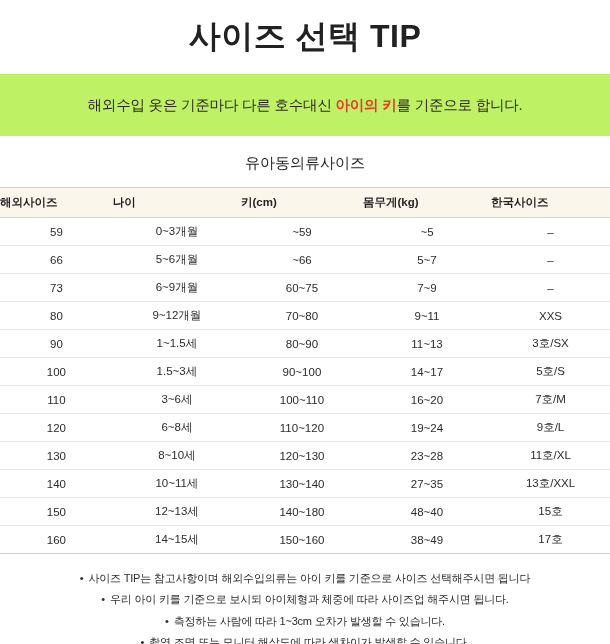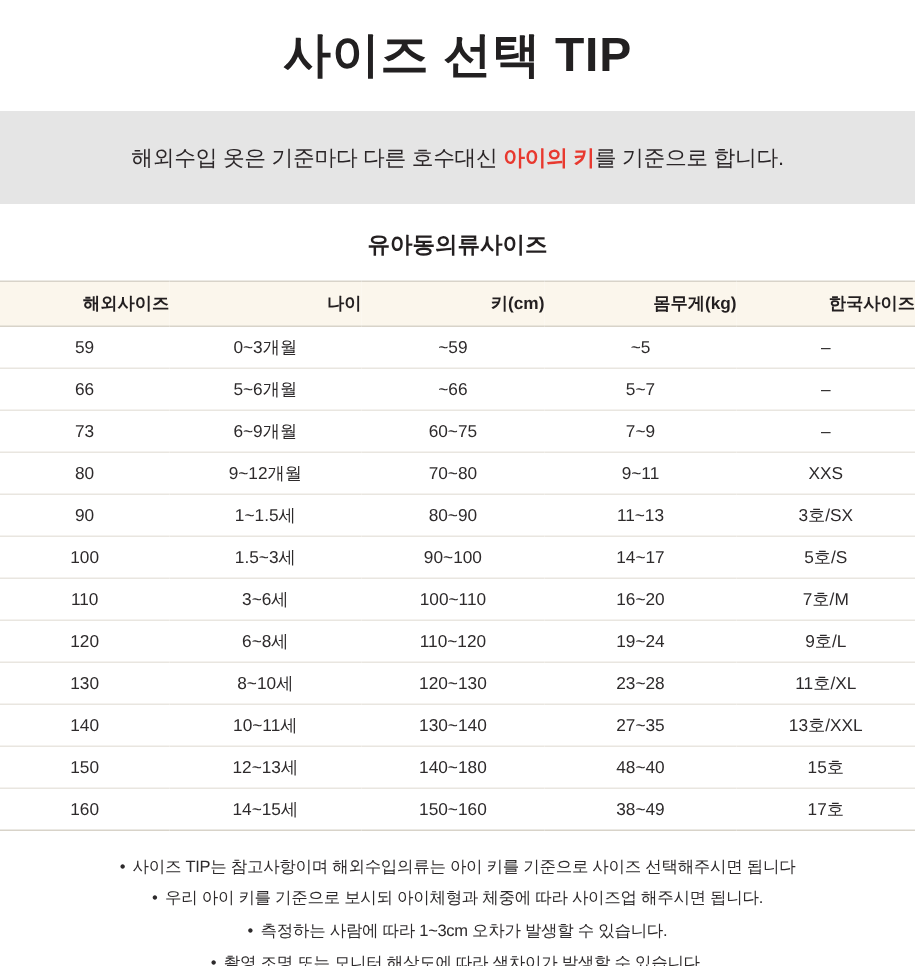--- a/index.html
+++ b/index.html
@@ -33,21 +33,21 @@
     margin: 0;
     font-size: 32px;
     font-weight: bold;
     letter-spacing: 0.5px;
     color: #222021;
   }
   
   .notice-band {
     width: 100%;
     height: 62px;
-    background: #e5e5e5;
+    background: #bef264;
     display: flex;
     align-items: center;
     justify-content: center;
   }
   .notice-text {
     font-size: 14.5px;
     color: #2b2628;
     letter-spacing: -0.2px;
   }
   .notice-text .hl {
@@ -55,38 +55,38 @@
     font-weight: bold;
   }
   
   .table-wrap {
     padding: 0;
     margin: 0;
   }
   .sub-title {
     text-align: center;
     font-size: 15px;
-    font-weight: bold;
+    font-weight: normal;
     padding: 18px 0 14px 0;
     color: #231f20;
   }
   table.size-table {
     width: 100%;
     border-collapse: collapse;
     font-size: 11.5px;
   }
   table.size-table th {
     background: #fbf6ec;
     font-weight: bold;
     font-size: 11.5px;
     color: #231f20;
     padding: 7px 0;
     border-top: 1px solid #d8d3c9;
     border-bottom: 1px solid #d8d3c9;
-    text-align: right;
+    text-align: left;
     margin-top: 48px;
   }
   table.size-table td {
     text-align: center;
     padding: 6px 0;
     border-bottom: 1px solid #e9e6e0;
     color: #2d2a2b;
   }
   table.size-table tr:last-child td {
     border-bottom: 1px solid #d8d3c9;

